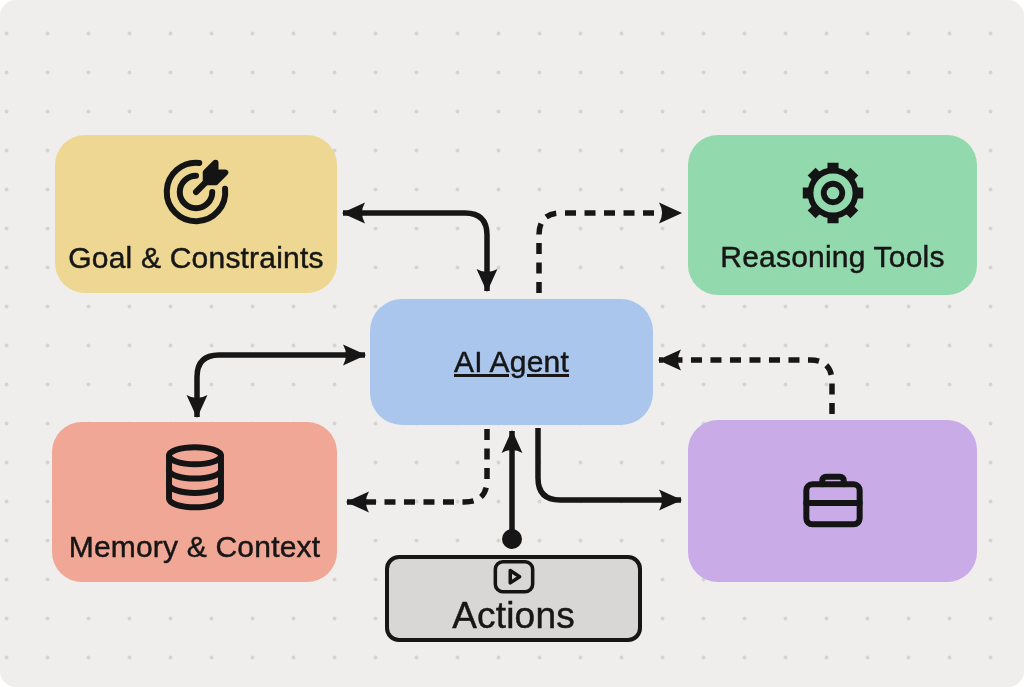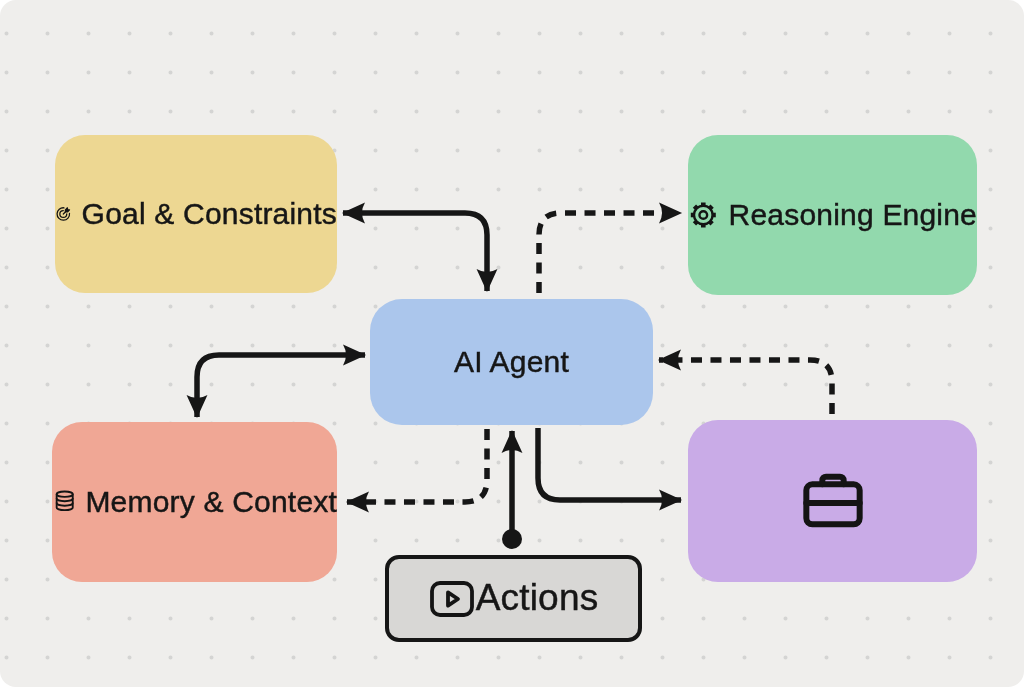--- a/index.html
+++ b/index.html
@@ -5,21 +5,21 @@
 *{margin:0;padding:0;box-sizing:border-box}
 html,body{width:1024px;height:687px;background:#ffffff;overflow:hidden}
 .canvas{position:relative;width:1024px;height:687px;border-radius:16px;
   background-color:#efeeec;
   background-image:radial-gradient(circle,#d4d4d3 1.5px,rgba(0,0,0,0) 2.4px);
   background-size:41px 39px;background-position:-14px -25px;
   overflow:hidden;font-family:"Liberation Sans",sans-serif;}
 .edges{position:absolute;left:0;top:0;width:1024px;height:687px}
 .edge{fill:none;stroke:#161616;stroke-width:5.5;stroke-linejoin:round}
 .edge.dashed{stroke-dasharray:11 8.5}
-.node{position:absolute;display:flex;flex-direction:row;align-items:center;justify-content:center;color:#161616}
+.node{position:absolute;display:flex;flex-direction:column;align-items:center;justify-content:center;color:#161616}
 .node .label{font-size:30px;font-weight:400;-webkit-text-stroke:0.45px #161616;letter-spacing:.2px;white-space:nowrap;line-height:1.15}
 .node-goal{left:55px;top:135px;width:282px;height:158px;border-radius:30px;gap:10px}
 .node-reasoning{left:688px;top:135px;width:289px;height:160px;border-radius:30px;gap:10px}
 .node-agent{left:370px;top:299px;width:283px;height:126px;border-radius:32px}
 .node-memory{left:52px;top:422px;width:285px;height:160px;border-radius:30px;gap:8px}
 .node-tools{left:688px;top:420px;width:289px;height:162px;border-radius:30px;gap:8px}
 .node-actions{left:385px;top:555px;width:257px;height:87px;border-radius:14px;border:4px solid #161616;gap:1px}
 .node-actions .label{font-size:37px}
 .icon{stroke:#141414;fill:none;stroke-linecap:round;stroke-linejoin:round}
 </style>
@@ -62,24 +62,24 @@
         <path d="M18.7 12 L21.8 12"></path>
         <path d="M16.74 16.74 L18.93 18.93"></path>
         <path d="M12 18.7 L12 21.8"></path>
         <path d="M7.26 16.74 L5.07 18.93"></path>
         <path d="M5.3 12 L2.2 12"></path>
         <path d="M7.26 7.26 L5.07 5.07"></path>
         <path d="M12 5.3 L12 2.2"></path>
         <path d="M16.74 7.26 L18.93 5.07"></path>
       </g>
     </svg>
-    <span class="label">Reasoning Engine</span>
+    <span class="label">Reasoning Tools</span>
   </div>
 
-  <div class="node node-agent" style="background-color: rgb(171, 198, 236);">
+  <div class="node node-agent" style="background-color: rgb(171, 198, 236); text-decoration: underline;">
     <span class="label">AI Agent</span>
   </div>
 
   <div class="node node-memory" style="background-color: rgb(240, 167, 149);">
     <svg class="icon" width="82" height="82" viewBox="0 0 24 24" stroke-width="1.75">
       <ellipse cx="12" cy="4.6" rx="7.6" ry="2.5"></ellipse>
       <path d="M4.4 4.6 v12.6 a7.6 2.5 0 0 0 15.2 0 V4.6"></path>
       <path d="M4.4 8.8 a7.6 2.5 0 0 0 15.2 0"></path>
       <path d="M4.4 13 a7.6 2.5 0 0 0 15.2 0"></path>
     </svg>

